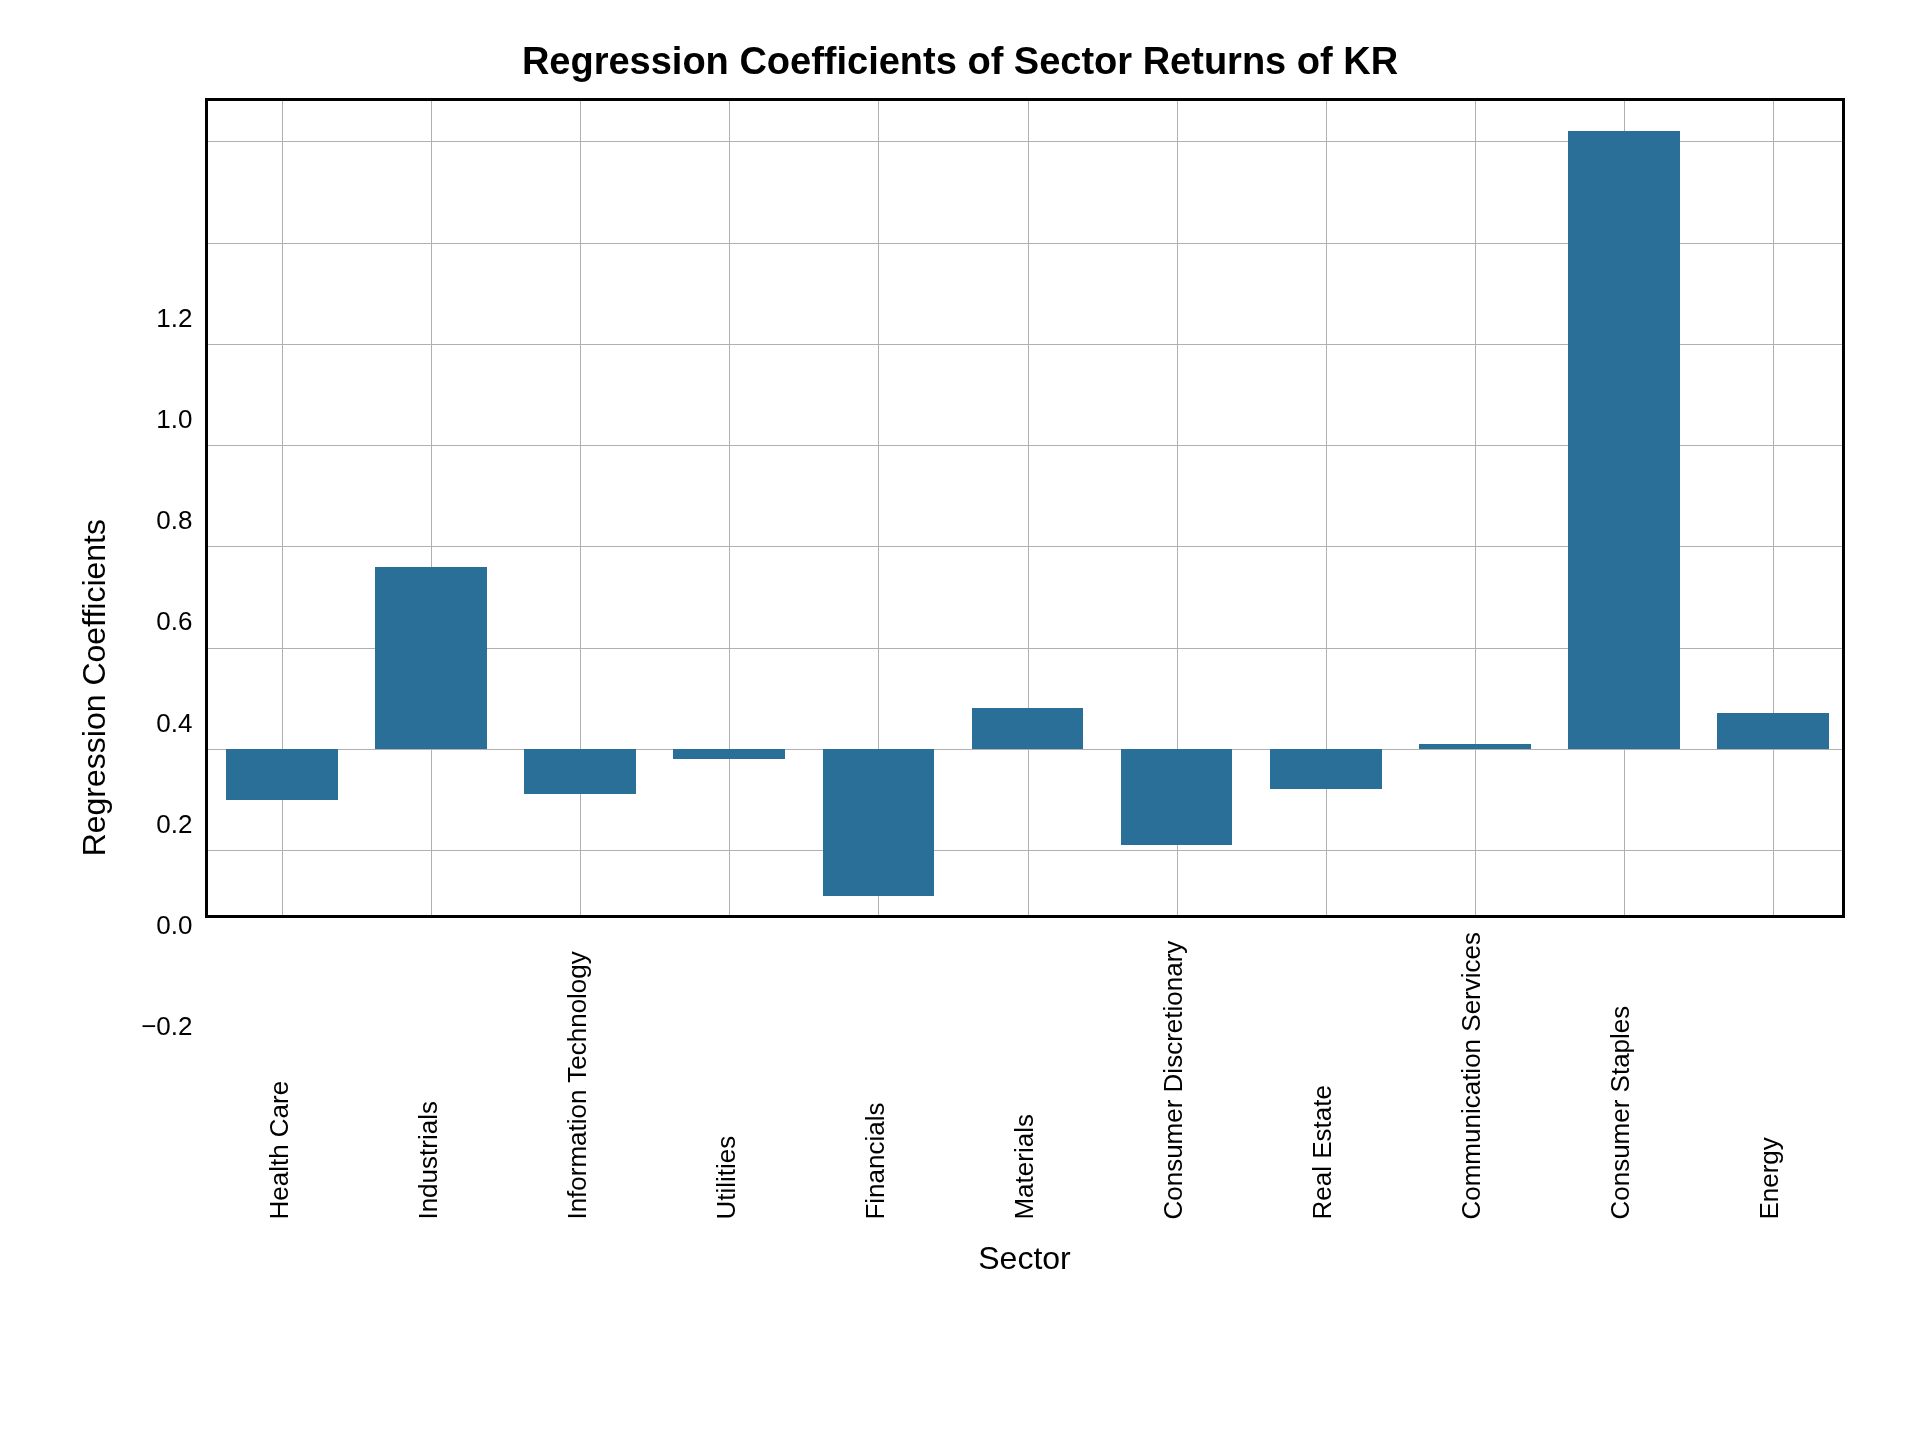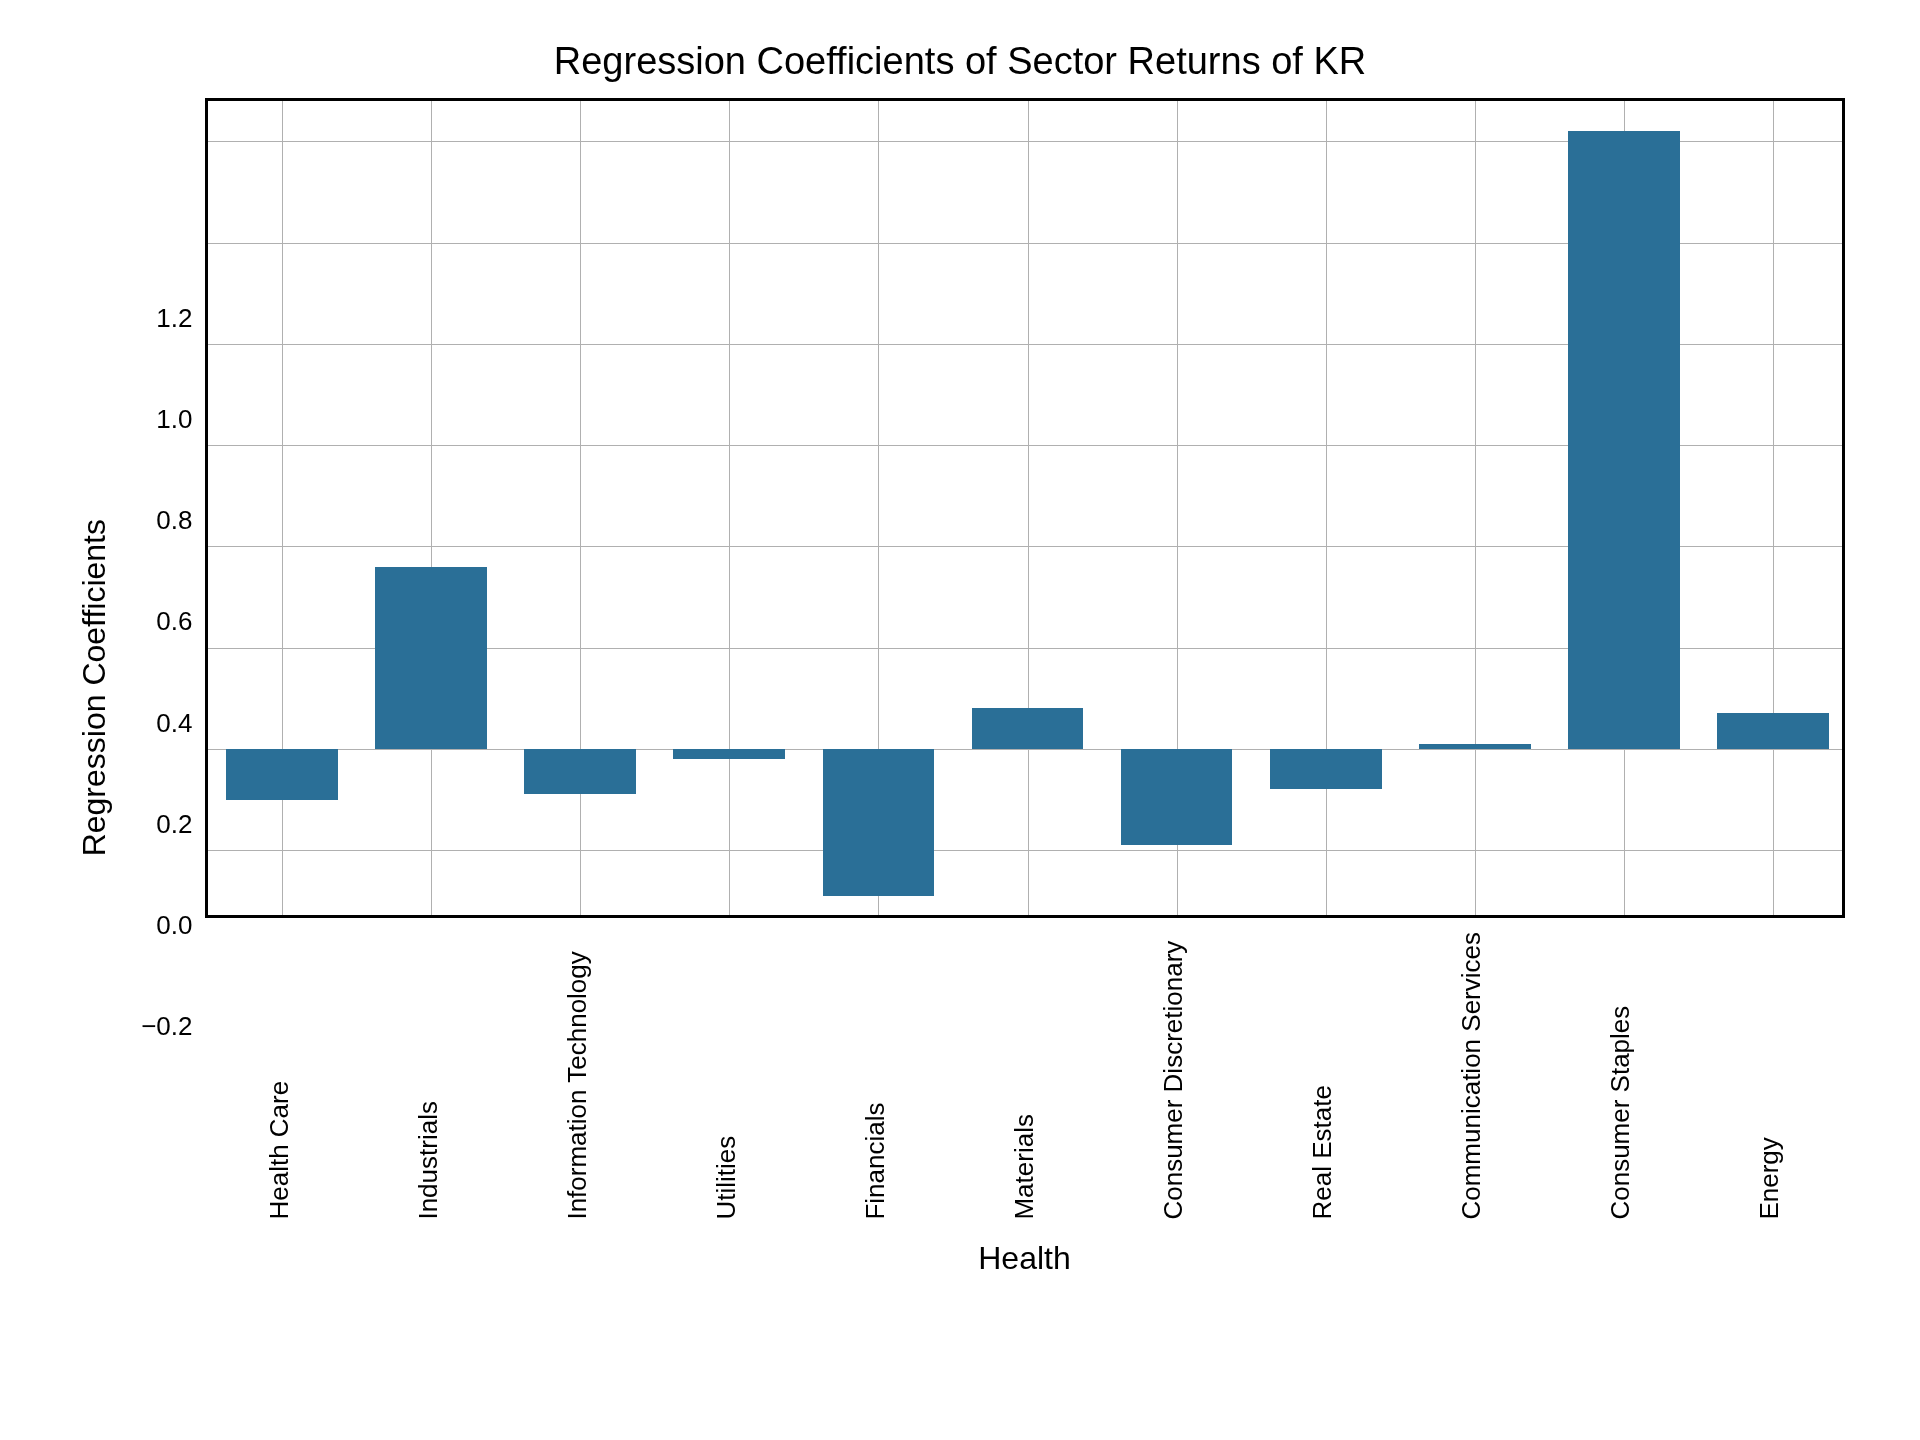--- a/index.html
+++ b/index.html
@@ -8,21 +8,21 @@
       height: 1440px;
       background: #ffffff;
       font-family: Arial, Helvetica, sans-serif;
       display: flex;
       flex-direction: column;
       align-items: center;
       padding: 40px 60px;
     }
     .chart-title {
       font-size: 38px;
-      font-weight: 400;
+      font-weight: 700;
       text-align: right;
       margin-bottom: 15px;
     }
     .chart-wrapper {
       display: flex;
       align-items: center;
     }
     .y-axis-label {
       font-size: 32px;
       font-weight: 400;
@@ -173,15 +173,15 @@
         <div class="x-tick-slot">
           <div class="x-tick">Communication Services</div>
         </div>
         <div class="x-tick-slot">
           <div class="x-tick">Consumer Staples</div>
         </div>
         <div class="x-tick-slot">
           <div class="x-tick">Energy</div>
         </div>
       </div>
-    <div class="x-axis-label">Health</div>
+    <div class="x-axis-label">Sector</div>
   </div>
 </div>
 
 </body></html>

